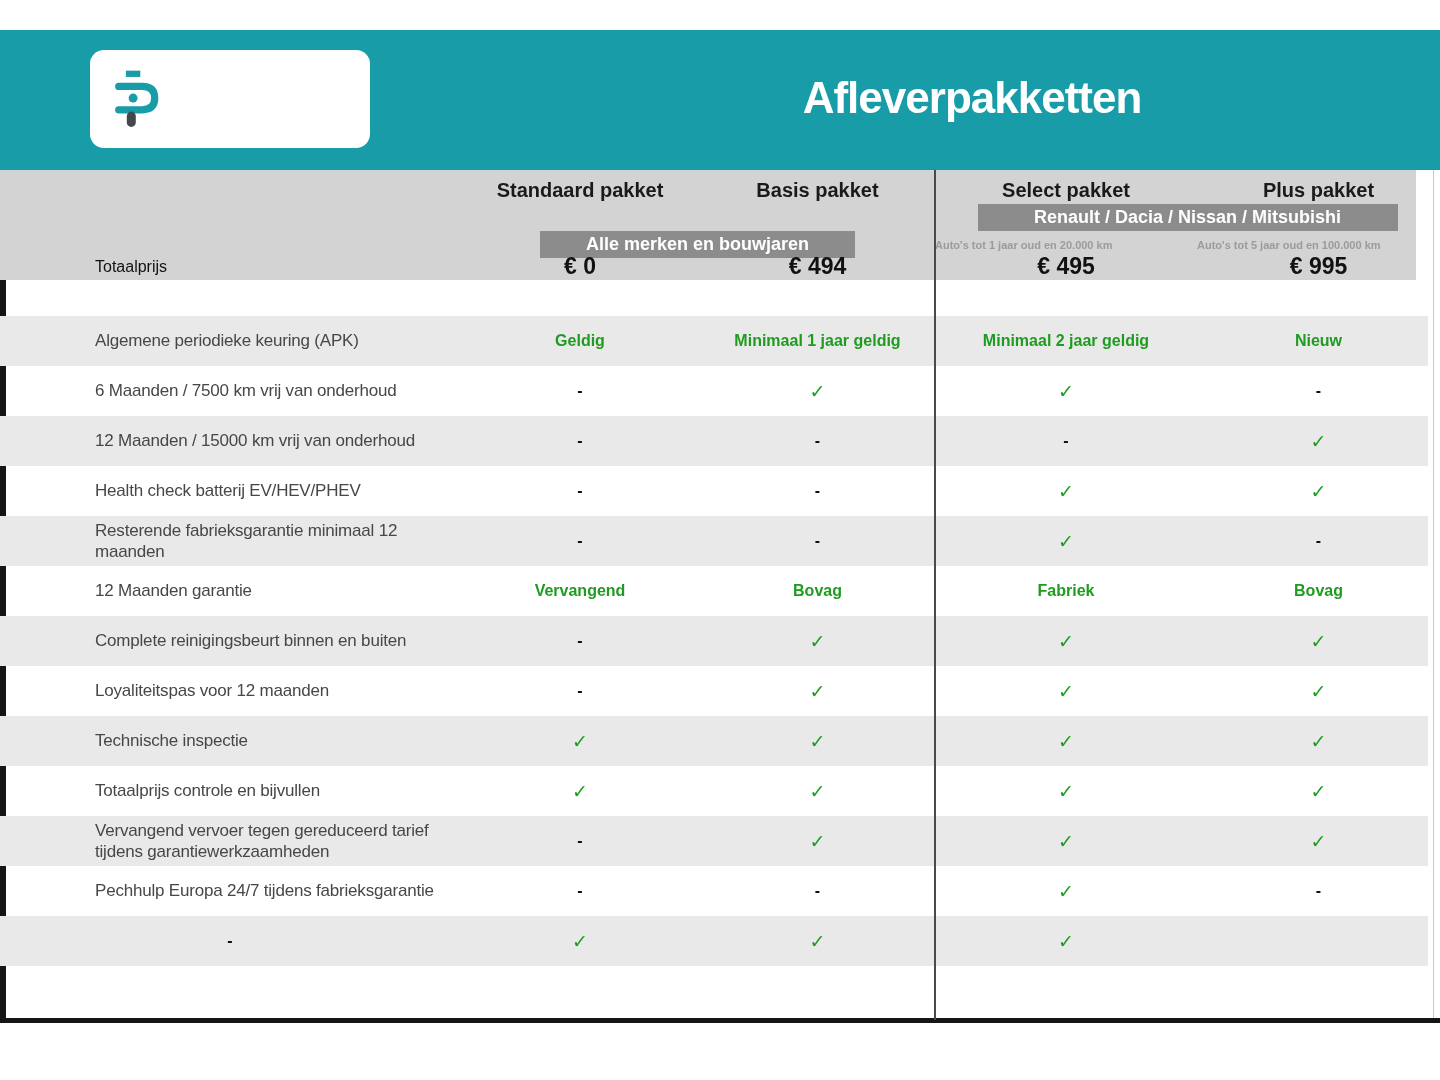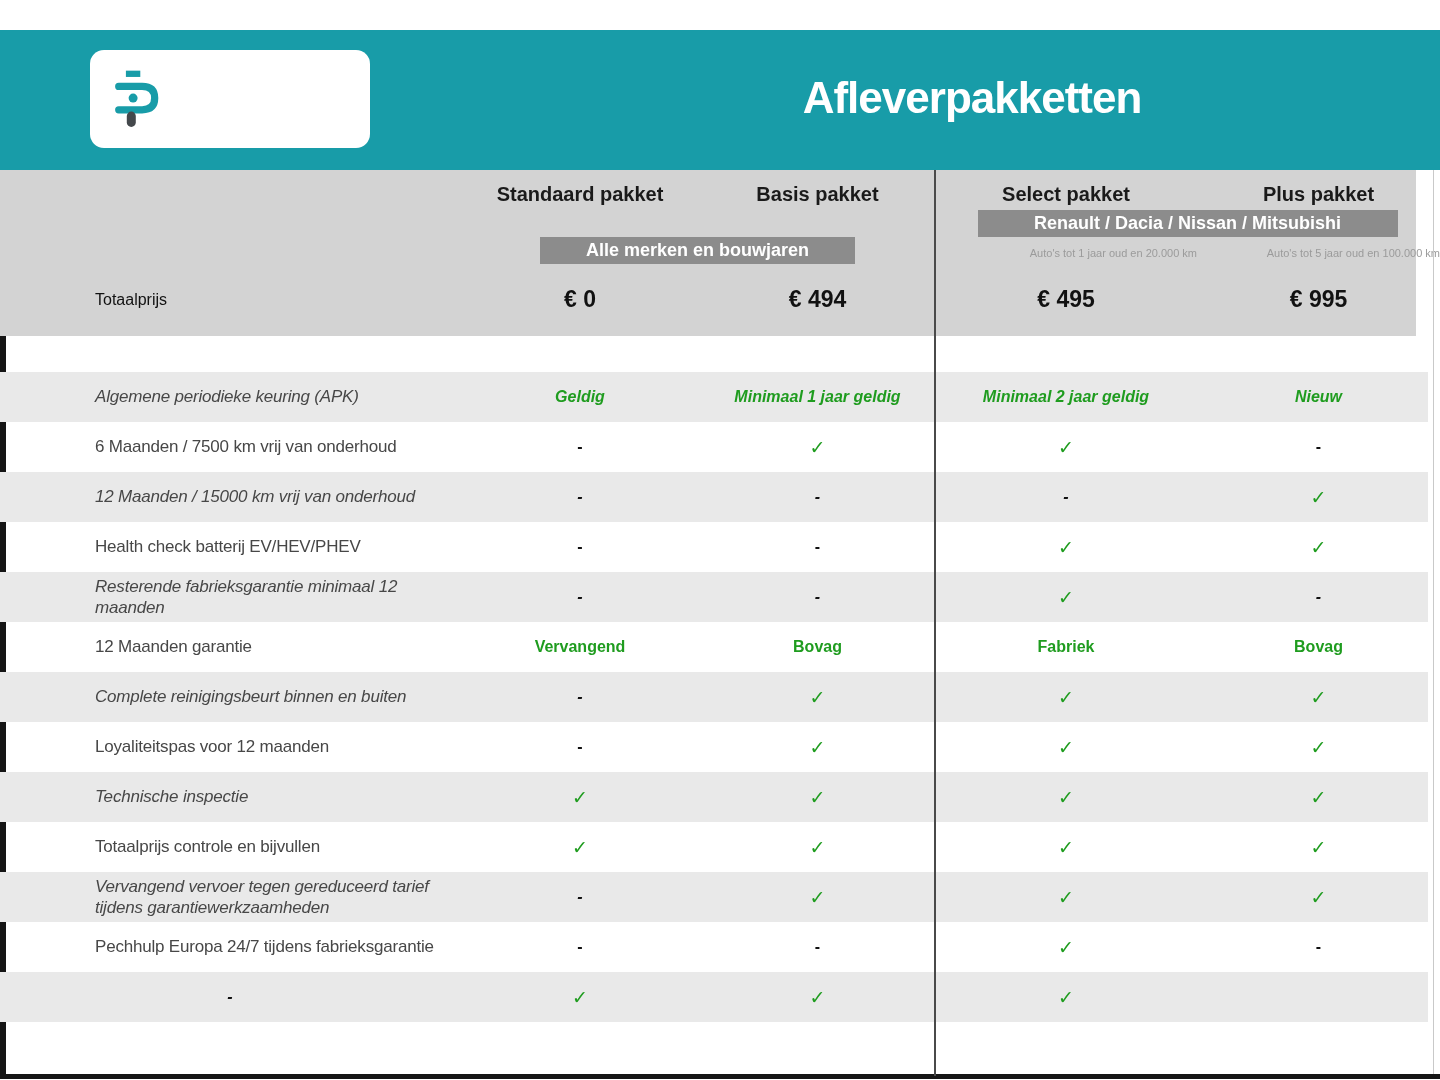--- a/index.html
+++ b/index.html
@@ -28,38 +28,38 @@
   .logo-text{display:flex;flex-direction:column;align-items:flex-end;margin-left:8px;}
   .brand{font-size:34px;font-weight:bold;color:var(--brand-dark);letter-spacing:0.5px;line-height:1;}
   .tagline{font-size:10px;font-weight:bold;color:var(--teal);letter-spacing:1.4px;margin-top:4px;}
   .title{position:absolute;left:952px;top:50%;transform:translate(-50%,-54%);
     color:#fff;font-size:44px;font-weight:bold;letter-spacing:-1px;white-space:nowrap;margin-left:20px;}
 
   
   .table-wrap{position:relative;}
   .grid{display:grid;grid-template-columns:460px 240px 235px 262px 243px;align-items:center;}
 
-  .header-block{height:166px;background:var(--header-gray);margin-right:24px;
+  .header-block{height:110px;background:var(--header-gray);margin-right:24px;
     padding-top:8px;display:flex;flex-direction:column;}
   .names-row{height:32px;}
   .pkg-name{text-align:center;font-size:20px;font-weight:bold;color:#1a1a1a;}
   .bands-row{height:27px;display:grid;grid-template-columns:460px 240px 235px 262px 243px;}
   .band{background:var(--band-gray);color:#fff;font-weight:bold;font-size:18px;
     text-align:center;line-height:27px;height:27px;}
   .band-left{grid-column:2/4;justify-self:center;width:315px;}
   .band-right{grid-column:4/6;justify-self:center;width:420px;}
   .notes-row{height:26px;padding-top:6px;}
-  .note{text-align:right;font-size:11px;font-weight:normal;color:var(--note);}
+  .note{text-align:left;font-size:11px;font-weight:bold;color:var(--note);}
   .price-row{flex:1;}
   .total-label{font-size:16px;font-weight:normal;color:#111;padding-left:95px;}
   .price{text-align:center;font-size:23px;font-weight:bold;color:#111;}
 
   .gap-row{height:36px;background:#fff;position:relative;}
   .feature-row{height:50px;position:relative;}
-  .feature-row.gray{background:var(--stripe-gray);margin-right:12px;font-style:italic;}
+  .feature-row.gray{background:var(--stripe-gray);margin-right:12px;}
   .feature-row.white::before,.gap-row::before,.bottom-area::before{
     content:"";position:absolute;left:0;top:0;bottom:0;width:6px;background:var(--ink);}
   .feature-label{font-size:17px;color:var(--label);padding-left:95px;line-height:1.25;
     letter-spacing:-0.2px;max-width:440px;}
   .cell{text-align:center;}
   .val{font-size:16px;font-weight:bold;color:var(--green);}
   .check{font-size:19px;font-weight:bold;color:var(--green);}
   .dash{font-size:16px;font-weight:bold;color:#111;}
 
   .bottom-area{height:52px;background:#fff;position:relative;}

